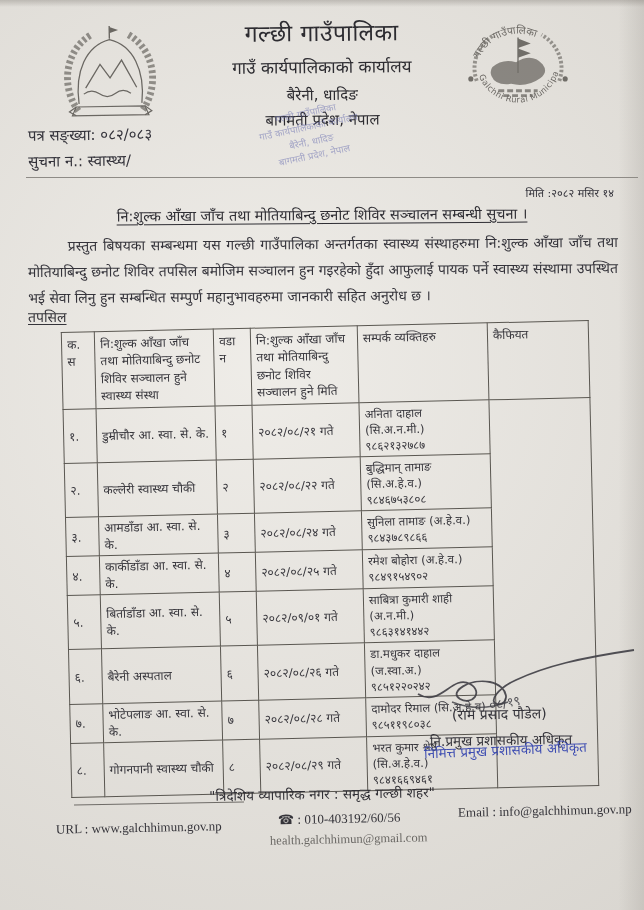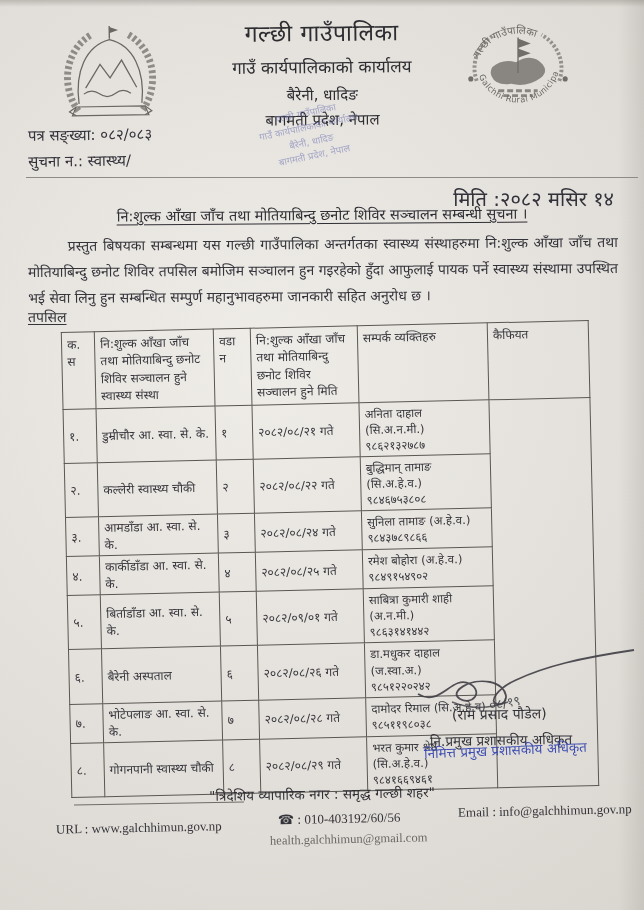--- a/index.html
+++ b/index.html
@@ -25,21 +25,21 @@
   .hdr-line4 { font-size:15px; margin-top:5px; }
 
   .meta { position:absolute; left:28px; top:124px; font-size:15px; color:#33323a; transform:rotate(-.8deg); }
   .meta .m2 { margin-top:6px; }
 
   .hdr-stamp { position:absolute; left:228px; top:106px; width:164px; text-align:center;
                transform:rotate(-12deg); color:#6a6fb0; opacity:.55; font-size:9.5px; line-height:1.5; }
 
   .rule1 { position:absolute; left:26px; top:177px; width:612px; height:1px; background:#8e8b86; }
 
-  .date-line { position:absolute; right:30px; top:185px; font-size:20px; color:#33323a; }
+  .date-line { position:absolute; right:30px; top:185px; font-size:11px; color:#33323a; }
 
   .notice-title { position:absolute; left:0; right:0; top:204px; text-align:center; font-size:14.5px;
                   color:#2f2e34; text-decoration:underline; text-underline-offset:3px; transform:rotate(-.4deg); }
 
   .body-par { position:absolute; left:28px; top:231px; width:590px; font-size:14px; line-height:26px;
               text-align:justify; text-indent:40px; color:#35343b; transform:rotate(-.4deg); }
 
   .tapasil { position:absolute; left:28px; top:307px; font-size:14px; text-decoration:underline;
              text-underline-offset:2px; }
 

